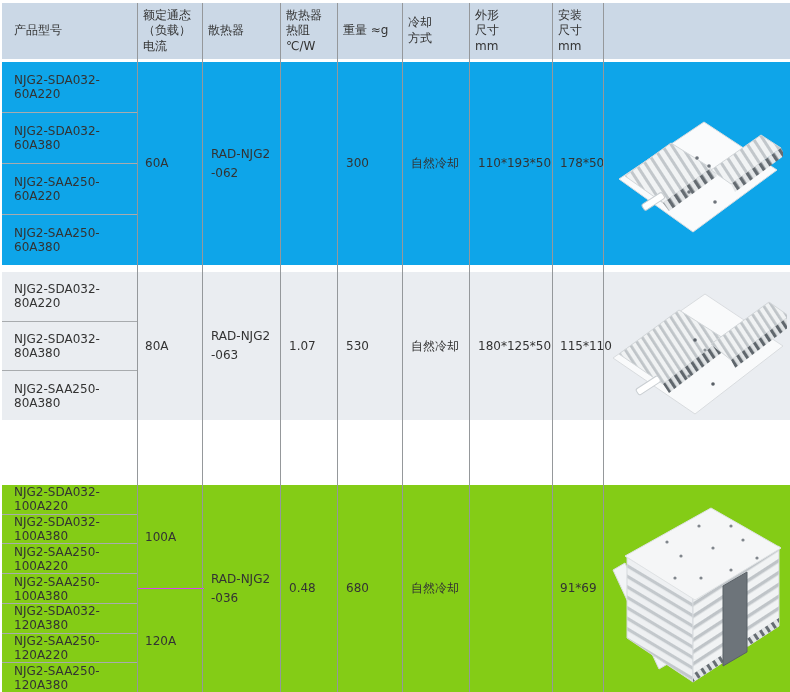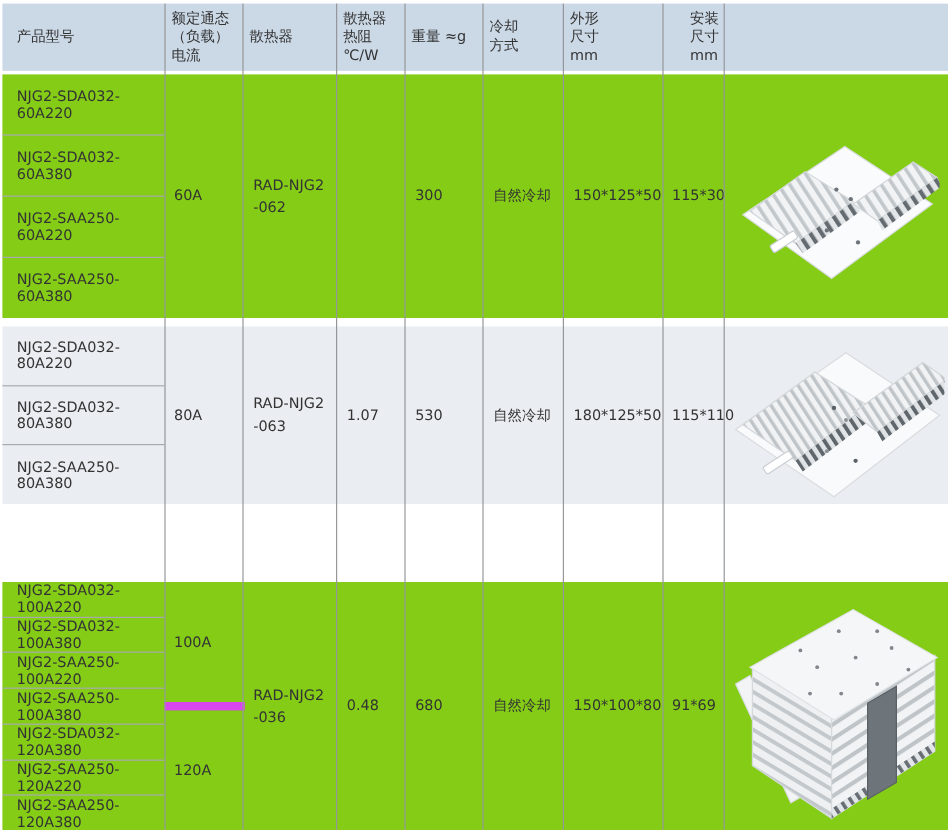--- a/index.html
+++ b/index.html
@@ -11,25 +11,25 @@
   
   .vline{position:absolute;top:3px;bottom:0;width:1px;background:#95989b;z-index:6;}
   .v1{left:137px}.v2{left:202px}.v3{left:280px}.v4{left:337px}
   .v5{left:402px}.v6{left:469px}.v7{left:552px}.v8{left:603px}
 
   
   .header{position:absolute;left:2px;top:3px;width:788px;height:56px;background:#cbd8e6;z-index:2;}
   .hcell{position:absolute;top:0;bottom:0;display:flex;align-items:center;
          white-space:pre-line;line-height:1.3;color:#333;}
   .hc1{left:12px}.hc2{left:141px;width:60px}.hc3{left:206px}.hc4{left:284px}
-  .hc5{left:341px}.hc6{left:406px}.hc7{left:473px}.hc8{left:573px}
+  .hc5{left:341px}.hc6{left:406px}.hc7{left:473px}.hc8{left:556px}
 
   
   .group{position:absolute;left:2px;width:788px;z-index:2;}
-  .g1{top:62px;height:203px;background:#84cc16;}
+  .g1{top:62px;height:203px;background:#0ea5e9;}
   .g2{top:272px;height:148px;background:#eaedf1;}
   .g3{top:485px;height:207px;background:#84cc16;}
 
   .models{position:absolute;left:0;top:0;bottom:0;width:135px;display:flex;flex-direction:column;}
   .mrow{flex:1;display:flex;align-items:center;padding-left:12px;
         border-bottom:1px solid #a8abae;box-sizing:border-box;}
   .mrow:last-child{border-bottom:none;justify-content:flex-end;}
 
   .cell{position:absolute;top:0;bottom:0;display:flex;align-items:center;
         padding-left:8px;box-sizing:border-box;white-space:pre-line;line-height:1.55;}
@@ -38,21 +38,21 @@
   .c4{left:279px;width:58px}
   .c5{left:336px;width:66px}
   .c6{left:401px;width:68px}
   .c7{left:468px;width:84px}
   .c8{left:550px;width:53px}
   .c9{left:602px;width:186px;justify-content:center;padding-left:0;}
 
   .current-split{position:absolute;left:135px;width:67px;top:0;bottom:0;
                  display:flex;flex-direction:column;}
   .current-split .half{flex:1;display:flex;align-items:center;padding-left:8px;box-sizing:border-box;}
-  .current-split .half.top{border-bottom:7px solid #d946ef;}
+  .current-split .half.top{border-bottom:1px solid #d946ef;}
 </style>
 </head>
 <body>
 
 <div class="page">
 
   <div class="header">
     <div class="hcell hc2">额定通态
 （负载）
 电流</div>
@@ -85,22 +85,22 @@
         </div>
       <div class="mrow">
           <span>NJG2-SAA250-60A380</span>
         </div>
     </div>
     <div class="cell c2">60A</div>
     <div class="cell c3">RAD-NJG2
 -062</div>
     <div class="cell c5">300</div>
     <div class="cell c6">自然冷却</div>
-    <div class="cell c7">150*125*50</div>
-    <div class="cell c8">115*30</div>
+    <div class="cell c7">110*193*50</div>
+    <div class="cell c8">178*50</div>
     <div class="cell c9">
       <svg width="172" height="160" viewBox="0 0 172 160">
         <defs>
           <pattern id="finA" width="8" height="8" patternUnits="userSpaceOnUse" patternTransform="rotate(-33)">
             <rect width="8" height="8" fill="#f1f3f4"></rect>
               <rect width="3" height="8" fill="#c2c7cb"></rect>
           </pattern>
           <pattern id="teethA" width="8" height="8" patternUnits="userSpaceOnUse" patternTransform="rotate(-33)">
             <rect width="8" height="8" fill="#e3e6e8"></rect>
               <rect width="3.5" height="8" fill="#646b71"></rect>
@@ -192,21 +192,20 @@
     </div>
     <div class="current-split">
       <div class="half top">100A</div>
       <div class="half">120A</div>
     </div>
     <div class="cell c3">RAD-NJG2
 -036</div>
     <div class="cell c4">0.48</div>
     <div class="cell c5">680</div>
     <div class="cell c6">自然冷却</div>
-    <div class="cell c7">150*100*80</div>
     <div class="cell c8">91*69</div>
     <div class="cell c9">
       <svg width="176" height="198" viewBox="0 0 176 198">
         <defs>
           <pattern id="finL3" width="9" height="9" patternUnits="userSpaceOnUse" patternTransform="rotate(31)">
             <rect width="9" height="9" fill="#eef0f2"></rect>
               <rect width="9" height="3.2" fill="#c3c8cc"></rect>
           </pattern>
           <pattern id="finR3" width="10" height="10" patternUnits="userSpaceOnUse" patternTransform="rotate(-33)">
             <rect width="10" height="10" fill="#f1f3f4"></rect>

